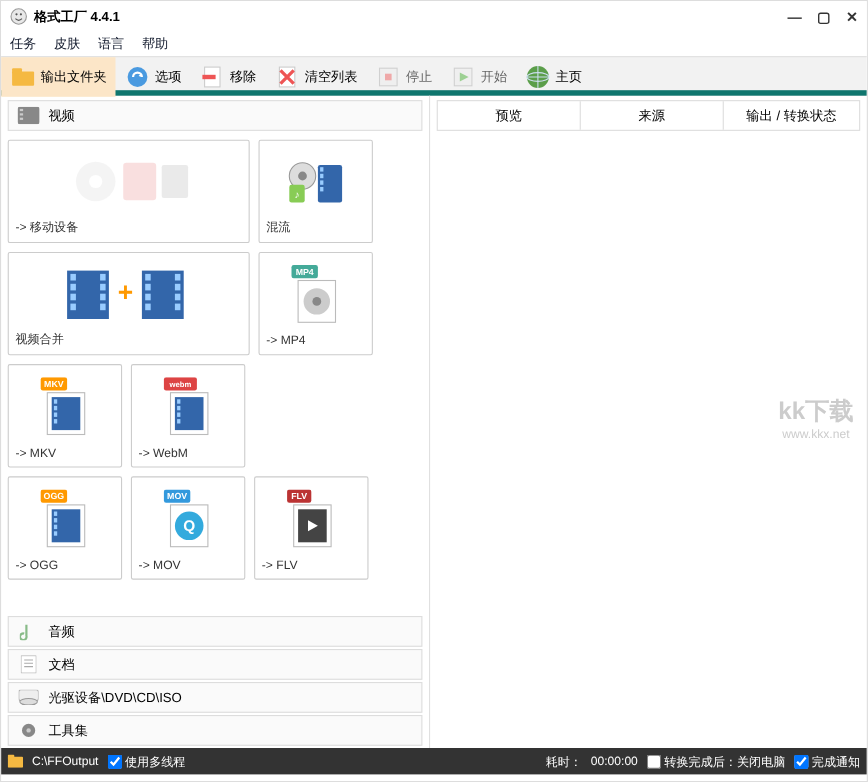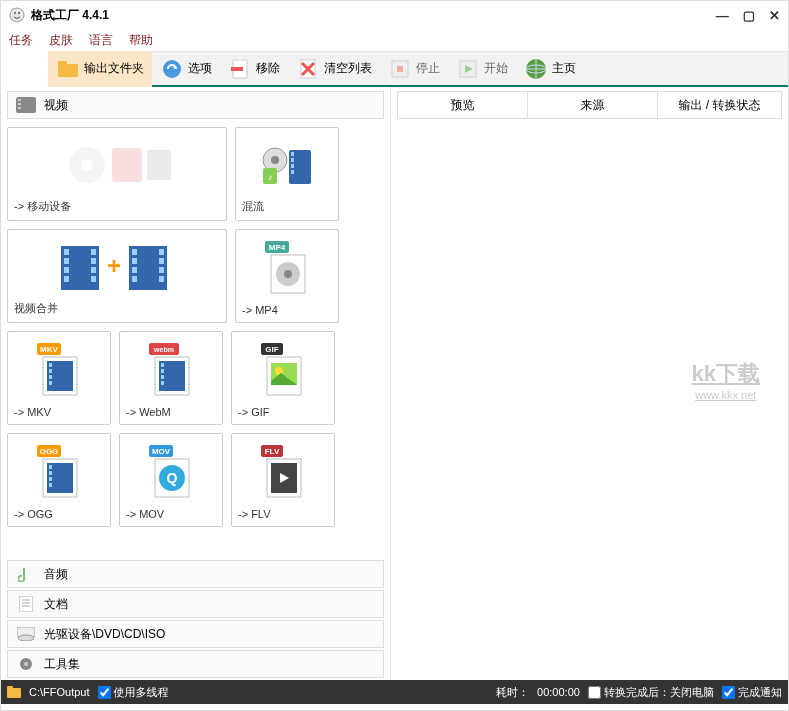--- a/index.html
+++ b/index.html
@@ -3,22 +3,22 @@
 <meta charset="utf-8">
 <style>
 * { box-sizing: border-box; margin: 0; padding: 0; font-family: "Microsoft YaHei", "SimSun", sans-serif; }
 body { width: 789px; height: 711px; background: #fff; font-size: 12px; color: #000; overflow: hidden; border: 1px solid #ddd; }
 .titlebar { height: 28px; display: flex; align-items: center; padding: 0 8px; background: #fff; font-weight: bold; }
 .titlebar .app-icon { width: 16px; height: 16px; margin-right: 6px; }
 .titlebar .title { flex: 1; }
 .titlebar .win-btns { display: flex; gap: 14px; }
 .titlebar .win-btns span { font-size: 13px; color: #333; cursor: default; }
 .menubar { height: 22px; display: flex; align-items: center; padding: 0 8px; gap: 16px; background: #fff; }
-.menubar span { color: #7f1d1d; cursor: default; }
-.toolbar { height: 36px; display: flex; align-items: center; background: #f2f2f2; border-top: 1px solid #e0e0e0; border-bottom: 2px solid #0f766e; margin-left: 47px; }
+.menubar span { color: #0f172a; cursor: default; }
+.toolbar { height: 36px; display: flex; background: #f2f2f2; border-top: 1px solid #e0e0e0; border-bottom: 5px solid #0f766e; }
 .tb-btn { display: flex; align-items: center; height: 36px; padding: 0 8px; gap: 4px; }
 .tb-btn.highlight { background: #fce6c8; }
 .tb-icon { width: 24px; height: 24px; display: inline-flex; align-items: center; justify-content: center; }
 .main { display: flex; height: 593px; }
 .left { width: 390px; border-right: 1px solid #e0e0e0; display: flex; flex-direction: column; }
 .cat-header { height: 28px; display: flex; align-items: center; border: 1px solid #ddd; margin: 4px 6px 2px 6px; background: #fafafa; }
 .cat-header.collapsed { margin: 0 6px 2px 6px; }
 .cat-icon { width: 24px; height: 24px; margin: 0 6px; display: inline-flex; align-items: center; justify-content: center; }
 .cat-header .cat-label { flex: 1; }
 .video-grid { flex: 1; padding: 6px; overflow: hidden; }
@@ -26,21 +26,21 @@
 .tile { border: 1px solid #ccc; border-radius: 2px; background: #fff; display: flex; flex-direction: column; padding: 6px; }
 .tile-wide { width: 220px; height: 94px; }
 .tile-small { width: 104px; height: 94px; }
 .tile .thumb { flex: 1; display: flex; align-items: center; justify-content: center; }
 .tile .tlabel { margin-top: 4px; font-size: 11px; color: #333; }
 .right { flex: 1; display: flex; flex-direction: column; }
 .list-header { height: 28px; display: flex; border: 1px solid #ddd; margin: 4px 6px; }
 .list-header .col { border-right: 1px solid #ddd; display: flex; align-items: center; justify-content: center; font-size: 12px; }
 .list-header .col:last-child { border-right: none; }
 .list-body { flex: 1; position: relative; }
-.watermark { position: absolute; right: 28px; top: 236px; color: #ccc; font-size: 22px; font-weight: bold; font-family: Arial; text-decoration: underline; }
+.watermark { position: absolute; right: 12px; top: 236px; color: #ccc; font-size: 22px; font-weight: bold; font-family: Arial; }
 .watermark small { display: block; font-size: 11px; font-weight: normal; text-align: center; }
 .statusbar { height: 24px; background: #333; color: #fff; display: flex; align-items: center; padding: 0 6px; font-size: 11px; gap: 8px; }
 .statusbar .spacer { flex: 1; }
 .statusbar input[type=checkbox] { vertical-align: middle; }
 svg { display: block; }
 </style>
 </head>
 <body>
 
 <div class="titlebar">
@@ -244,33 +244,20 @@
                 <rect x="12" y="14" width="34" height="38" fill="#fff" stroke="#bbb"></rect>
                 <rect x="16" y="18" width="26" height="30" fill="#36a"></rect>
                 <rect x="18" y="20" width="3" height="4" fill="#9cf"></rect>
                 <rect x="18" y="26" width="3" height="4" fill="#9cf"></rect>
                 <rect x="18" y="32" width="3" height="4" fill="#9cf"></rect>
                 <rect x="18" y="38" width="3" height="4" fill="#9cf"></rect>
               </svg>
             </div>
           <div class="tlabel">-&gt; WebM</div>
         </div>
-        <div class="tile tile-small">
-          <div class="thumb">
-              <svg width="56" height="54">
-                <rect x="6" y="0" width="22" height="12" fill="#333" rx="2"></rect>
-                <text x="17" y="9" font-size="8" fill="#fff" text-anchor="middle" font-weight="bold">GIF</text>
-                <rect x="12" y="14" width="34" height="38" fill="#fff" stroke="#bbb"></rect>
-                <rect x="16" y="20" width="26" height="22" fill="#9d5"></rect>
-                <circle cx="24" cy="28" r="4" fill="#fd3"></circle>
-                <path d="M16 38 L26 30 L42 42 L16 42 Z" fill="#5a3"></path>
-              </svg>
-            </div>
-          <div class="tlabel">-&gt; GIF</div>
-        </div>
       </div>
       <div class="tile-row">
         <div class="tile tile-small">
           <div class="thumb">
               <svg width="56" height="54">
                 <rect x="6" y="0" width="24" height="12" fill="#f90" rx="2"></rect>
                 <text x="18" y="9" font-size="8" fill="#fff" text-anchor="middle" font-weight="bold">OGG</text>
                 <rect x="12" y="14" width="34" height="38" fill="#fff" stroke="#bbb"></rect>
                 <rect x="16" y="18" width="26" height="30" fill="#36a"></rect>
                 <rect x="18" y="20" width="3" height="4" fill="#9cf"></rect>

